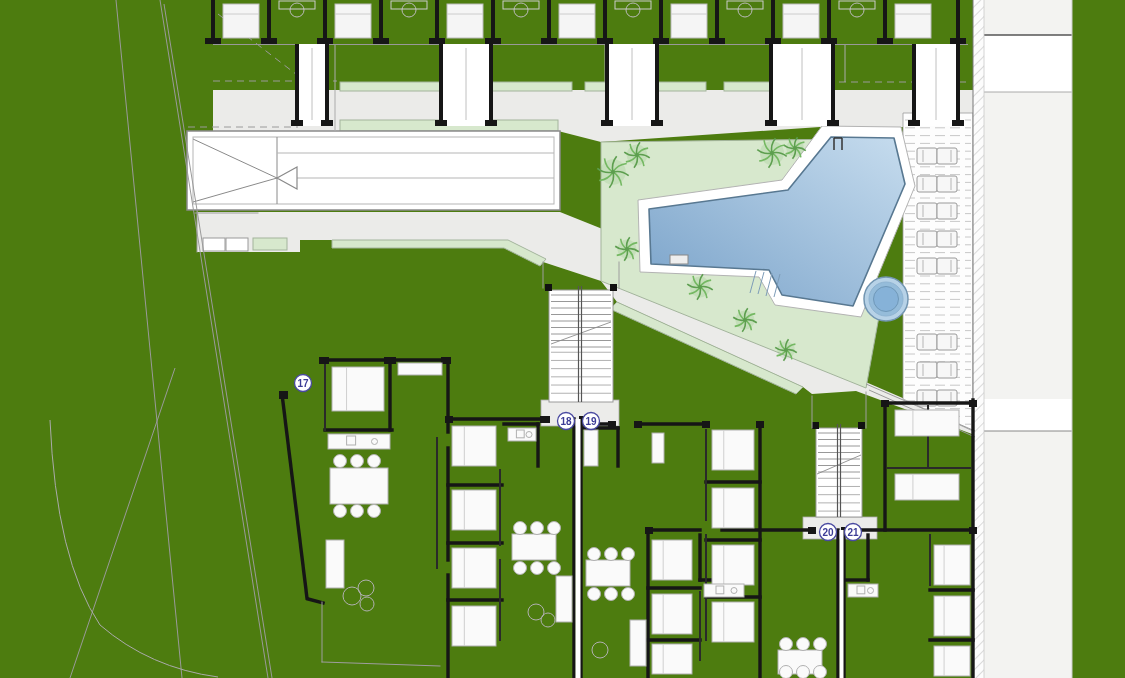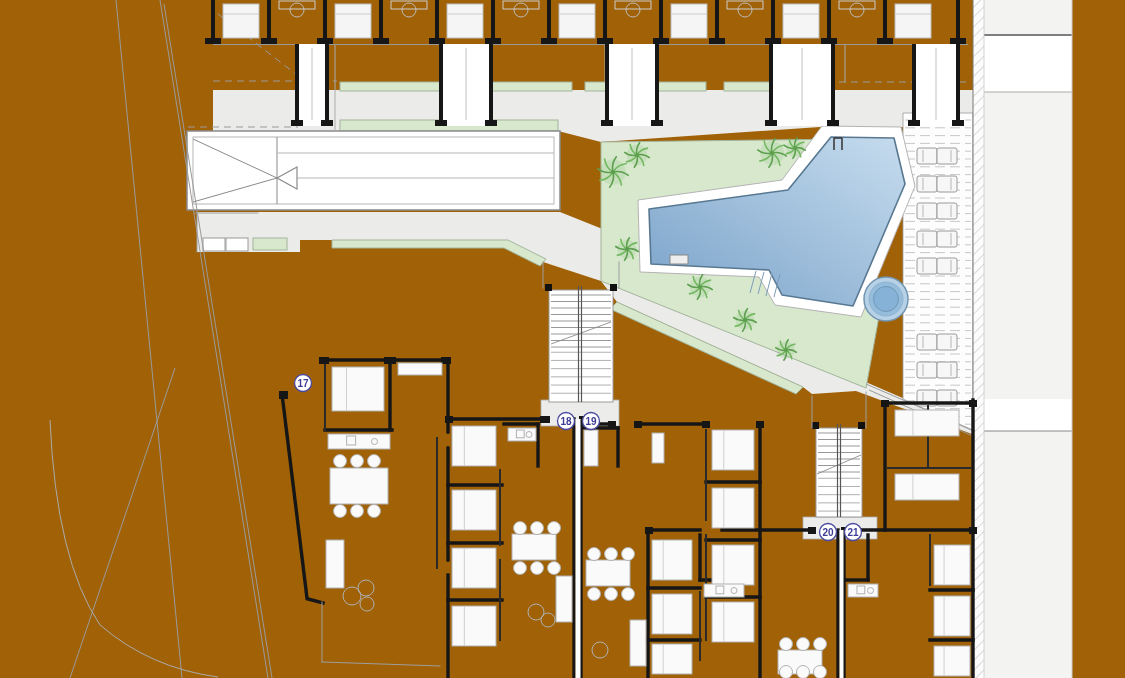--- a/index.html
+++ b/index.html
@@ -1,16 +1,16 @@
 <!DOCTYPE html>
 <html><head>
 <meta charset="utf-8">
 <style>
   html,body{margin:0;padding:0;background:#fff;}
-  .stage{position:relative;width:1125px;height:678px;background:#a16207;overflow:hidden;
+  .stage{position:relative;width:1125px;height:678px;background:#4d7c0f;overflow:hidden;
          font-family:"Liberation Sans",sans-serif;}
   svg text{font-family:"Liberation Sans",sans-serif;}
 </style>
 </head>
 <body>
 
 <div class="stage">
   <svg id="plan" width="1125" height="678" viewBox="0 0 1125 678">
     <defs>
       <linearGradient id="poolGrad" x1="0" y1="1" x2="1" y2="0">

